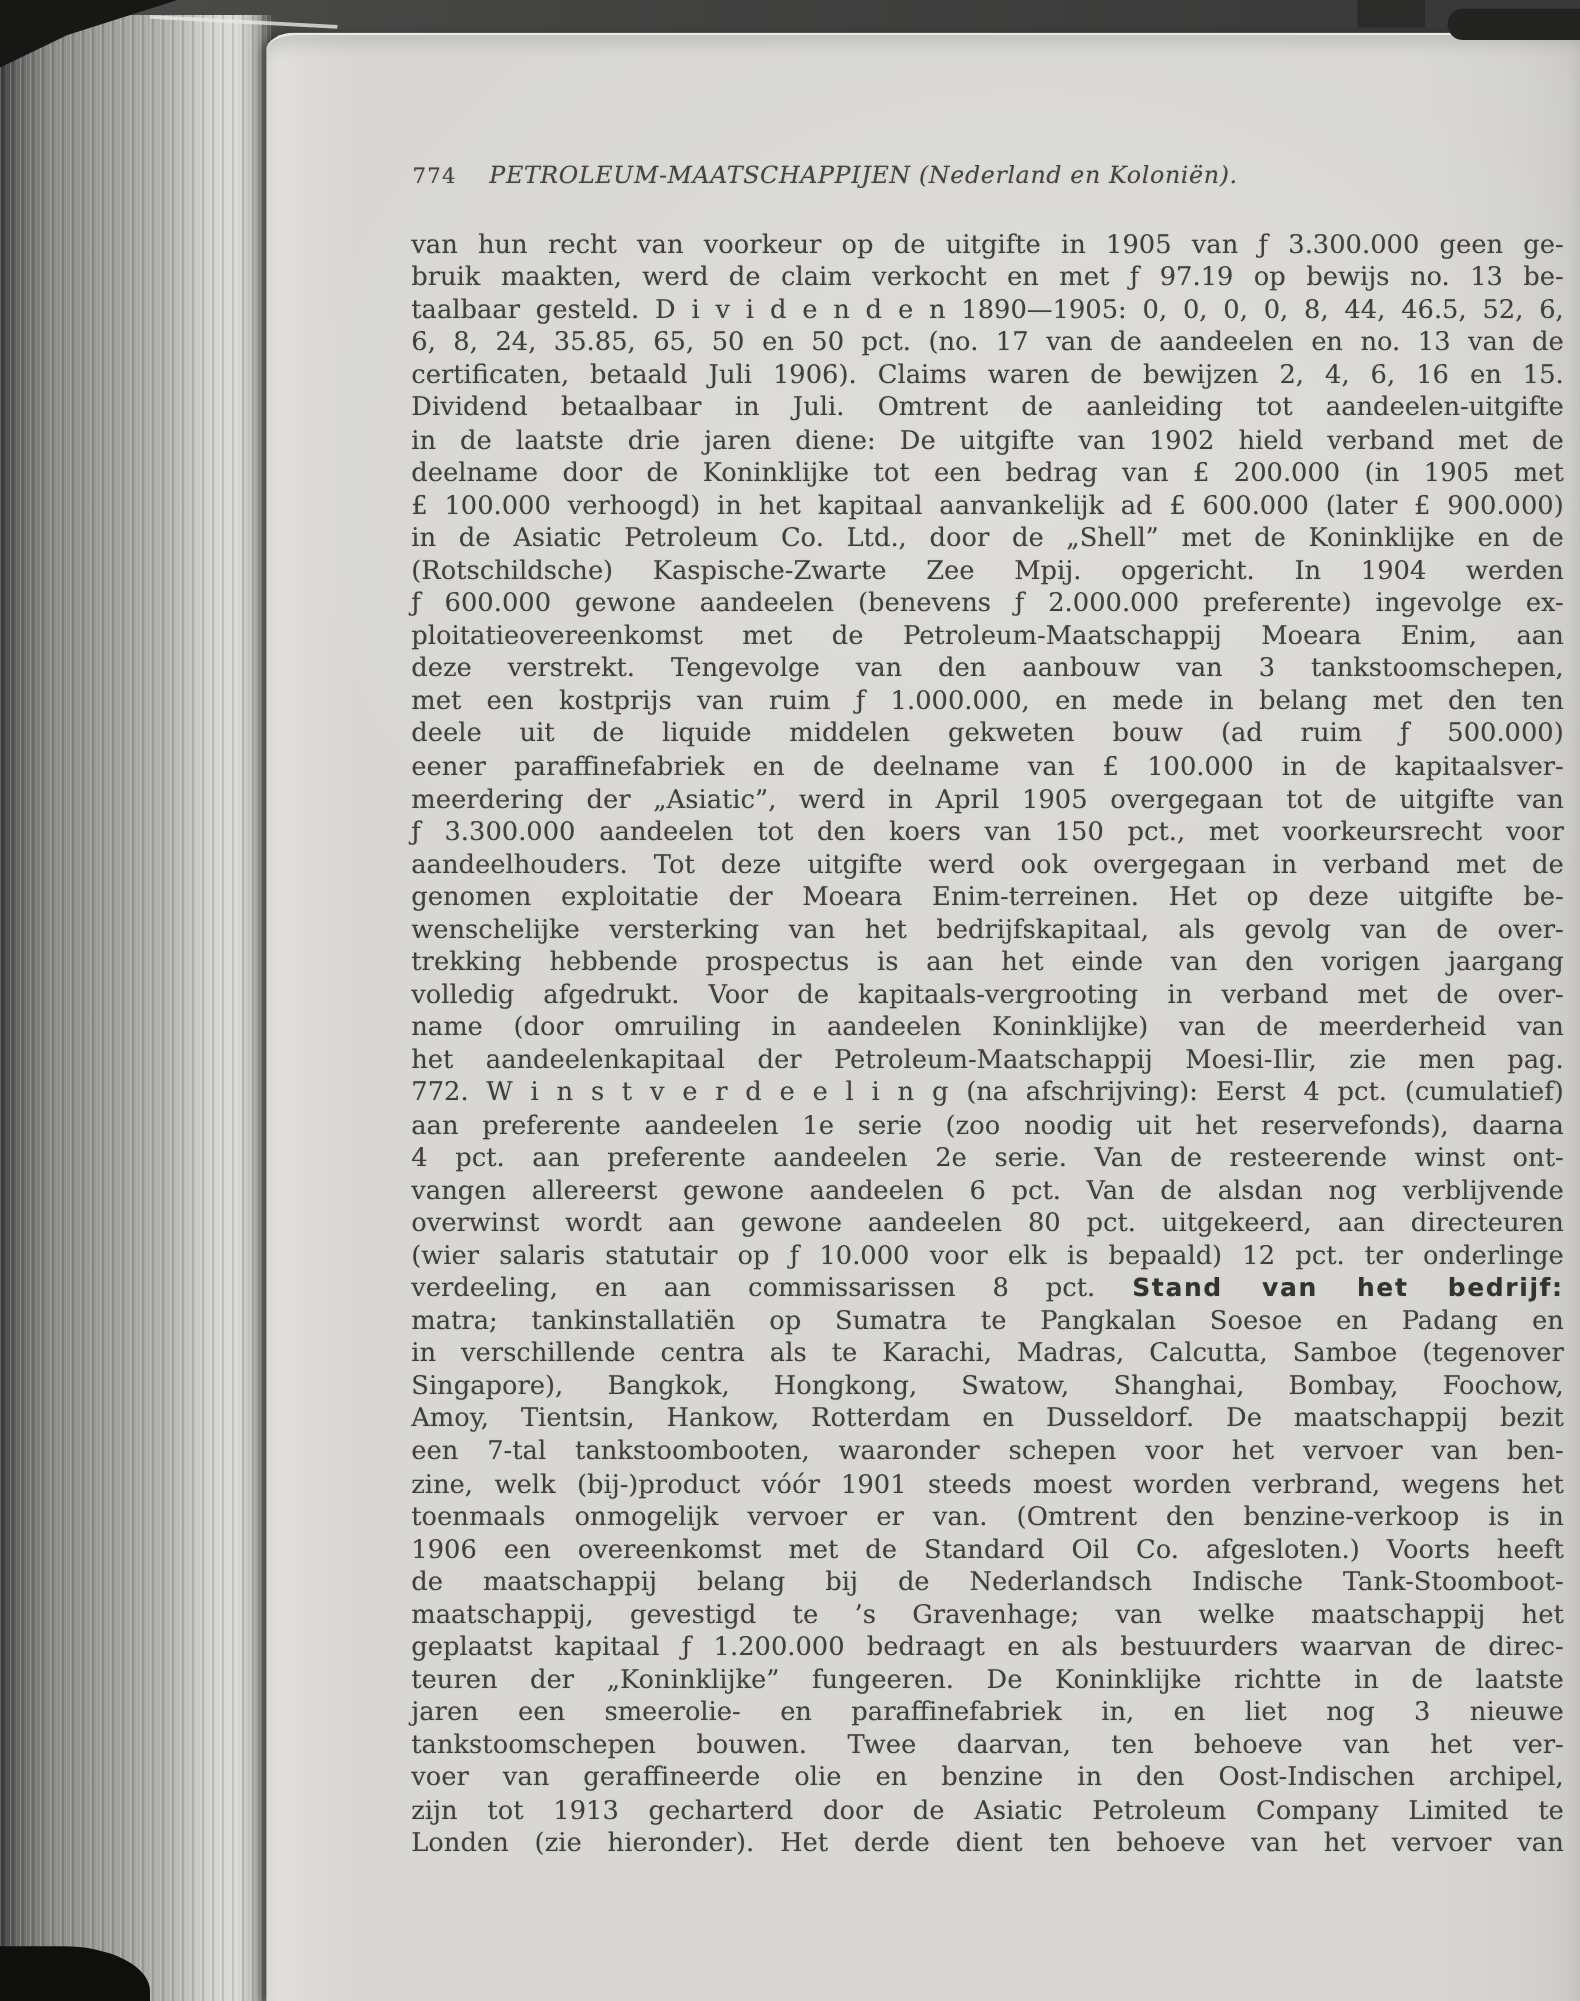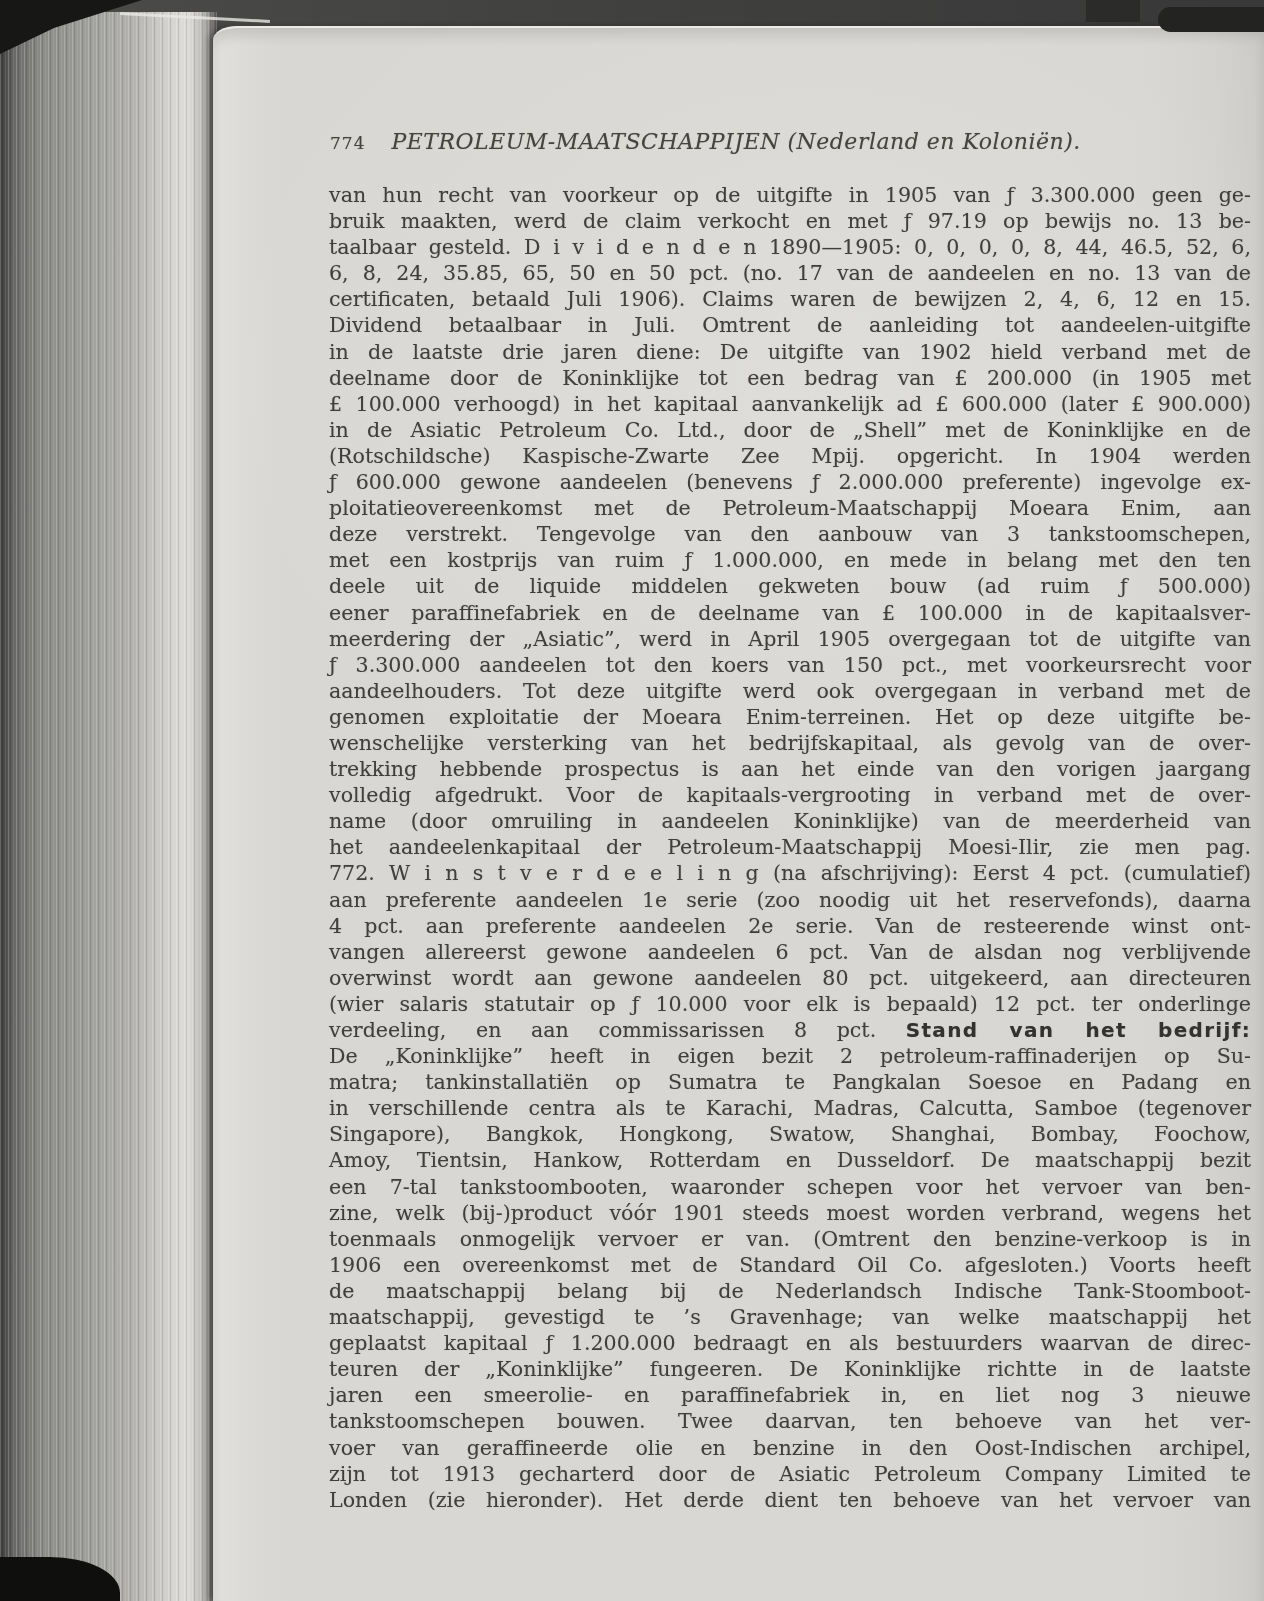--- a/index.html
+++ b/index.html
@@ -42,21 +42,21 @@
     border-radius:14px 0 0 14px; }
   .corner-bl { position:absolute; left:0; bottom:0; width:120px; height:44px; background:#0f0f0e;
     border-top-right-radius:70px 36px; }
   
   .header {
     position:absolute; left:330px; top:129px; width:922px;
     display:flex; align-items:baseline; color:#45443f;
     text-shadow:0 0 1px rgba(70,70,65,0.35);
   }
   .page-number { font-size:17px; letter-spacing:1px; }
-  .header-title { font-style:italic; font-size:22px; letter-spacing:0.5px;
+  .header-title { font-style:italic; font-size:19px; letter-spacing:0.5px;
     margin-left:26px; white-space:nowrap; }
   .body-text { position:absolute; left:329px; top:182px; width:922px; }
   .line {
     font-size:20.6px; line-height:26.1px; color:#403f3b;
     text-align:justify; text-align-last:justify;
     text-shadow:0 0 1px rgba(70,70,65,0.30);
   }
   .section-label {
     font-family:"DejaVu Sans","Liberation Sans",sans-serif;
     font-weight:bold; font-size:20px; letter-spacing:1.3px; color:#33322e;
@@ -78,21 +78,21 @@
   <div class="header">
     <span class="page-number">774</span>
     <span class="header-title">PETROLEUM-MAATSCHAPPIJEN (Nederland en Koloniën).</span>
   </div>
 
   <div class="body-text">
       <div class="line"><span>van hun recht van voorkeur op de uitgifte in 1905 van ƒ 3.300.000 geen ge-</span></div>
       <div class="line"><span>bruik maakten, werd de claim verkocht en met ƒ 97.19 op bewijs no. 13 be-</span></div>
       <div class="line"><span>taalbaar gesteld. D i v i d e n d e n 1890—1905: 0, 0, 0, 0, 8, 44, 46.5, 52, 6,</span></div>
       <div class="line"><span>6, 8, 24, 35.85, 65, 50 en 50 pct. (no. 17 van de aandeelen en no. 13 van de</span></div>
-      <div class="line"><span>certificaten, betaald Juli 1906). Claims waren de bewijzen 2, 4, 6, 12 en 15.</span></div>
+      <div class="line"><span>certificaten, betaald Juli 1906). Claims waren de bewijzen 2, 4, 6, 16 en 15.</span></div>
       <div class="line"><span>Dividend betaalbaar in Juli. Omtrent de aanleiding tot aandeelen-uitgifte</span></div>
       <div class="line"><span>in de laatste drie jaren diene: De uitgifte van 1902 hield verband met de</span></div>
       <div class="line"><span>deelname door de Koninklijke tot een bedrag van £ 200.000 (in 1905 met</span></div>
       <div class="line"><span>£ 100.000 verhoogd) in het kapitaal aanvankelijk ad £ 600.000 (later £ 900.000)</span></div>
       <div class="line"><span>in de Asiatic Petroleum Co. Ltd., door de „Shell” met de Koninklijke en de</span></div>
       <div class="line"><span>(Rotschildsche) Kaspische-Zwarte Zee Mpij. opgericht. In 1904 werden</span></div>
       <div class="line"><span>ƒ 600.000 gewone aandeelen (benevens ƒ 2.000.000 preferente) ingevolge ex-</span></div>
       <div class="line"><span>ploitatieovereenkomst met de Petroleum-Maatschappij Moeara Enim, aan</span></div>
       <div class="line"><span>deze verstrekt. Tengevolge van den aanbouw van 3 tankstoomschepen,</span></div>
       <div class="line"><span>met een kostprijs van ruim ƒ 1.000.000, en mede in belang met den ten</span></div>
@@ -107,21 +107,20 @@
       <div class="line"><span>volledig afgedrukt. Voor de kapitaals-vergrooting in verband met de over-</span></div>
       <div class="line"><span>name (door omruiling in aandeelen Koninklijke) van de meerderheid van</span></div>
       <div class="line"><span>het aandeelenkapitaal der Petroleum-Maatschappij Moesi-Ilir, zie men pag.</span></div>
       <div class="line"><span>772. W i n s t v e r d e e l i n g (na afschrijving): Eerst 4 pct. (cumulatief)</span></div>
       <div class="line"><span>aan preferente aandeelen 1e serie (zoo noodig uit het reservefonds), daarna</span></div>
       <div class="line"><span>4 pct. aan preferente aandeelen 2e serie. Van de resteerende winst ont-</span></div>
       <div class="line"><span>vangen allereerst gewone aandeelen 6 pct. Van de alsdan nog verblijvende</span></div>
       <div class="line"><span>overwinst wordt aan gewone aandeelen 80 pct. uitgekeerd, aan directeuren</span></div>
       <div class="line"><span>(wier salaris statutair op ƒ 10.000 voor elk is bepaald) 12 pct. ter onderlinge</span></div>
       <div class="line"><span>verdeeling, en aan commissarissen 8 pct. </span><span class="section-label">Stand van het bedrijf:</span></div>
-      <div class="line"><span>De „Koninklijke” heeft in eigen bezit 2 petroleum-raffinaderijen op Su-</span></div>
       <div class="line"><span>matra; tankinstallatiën op Sumatra te Pangkalan Soesoe en Padang en</span></div>
       <div class="line"><span>in verschillende centra als te Karachi, Madras, Calcutta, Samboe (tegenover</span></div>
       <div class="line"><span>Singapore), Bangkok, Hongkong, Swatow, Shanghai, Bombay, Foochow,</span></div>
       <div class="line"><span>Amoy, Tientsin, Hankow, Rotterdam en Dusseldorf. De maatschappij bezit</span></div>
       <div class="line"><span>een 7-tal tankstoombooten, waaronder schepen voor het vervoer van ben-</span></div>
       <div class="line"><span>zine, welk (bij-)product vóór 1901 steeds moest worden verbrand, wegens het</span></div>
       <div class="line"><span>toenmaals onmogelijk vervoer er van. (Omtrent den benzine-verkoop is in</span></div>
       <div class="line"><span>1906 een overeenkomst met de Standard Oil Co. afgesloten.) Voorts heeft</span></div>
       <div class="line"><span>de maatschappij belang bij de Nederlandsch Indische Tank-Stoomboot-</span></div>
       <div class="line"><span>maatschappij, gevestigd te ’s Gravenhage; van welke maatschappij het</span></div>

